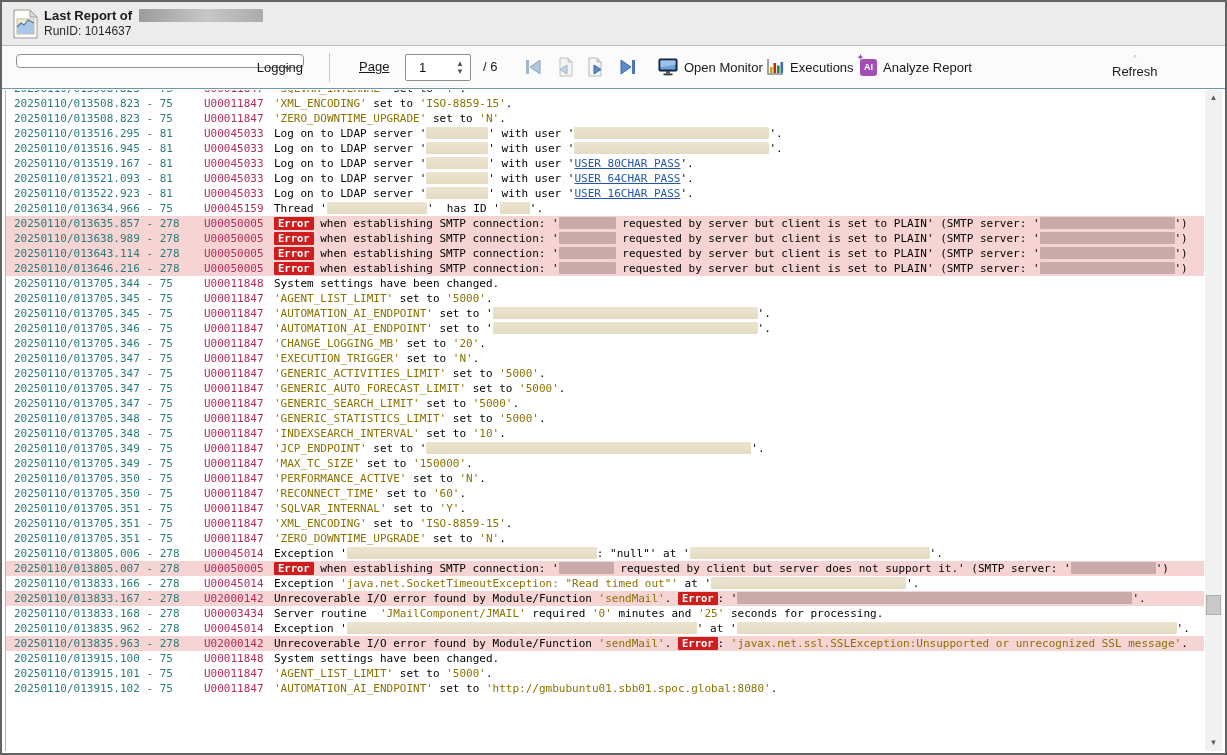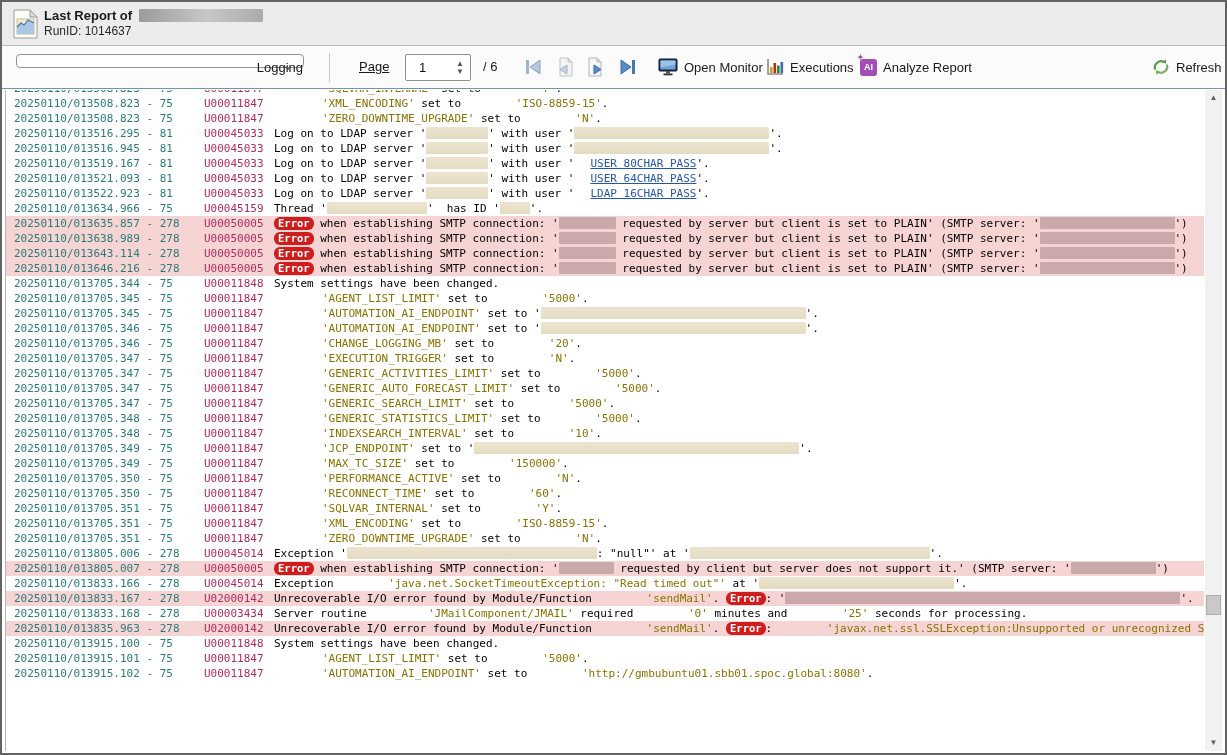--- a/index.html
+++ b/index.html
@@ -53,24 +53,24 @@
     position:absolute;left:3px;top:88px;right:3px;bottom:2px;
     background:#ffffff;border-left:1px solid #b5b5b5;overflow:hidden;
   }
   .log-rows{position:absolute;left:0;top:-9px;right:18px;}
   .row{height:15px;line-height:15px;white-space:pre;overflow:hidden;
     font-family:"DejaVu Sans Mono", monospace;font-size:11px;color:#000;padding-left:8px;}
   .row.pink{background:#f6d4d4;}
   .ts{display:inline-block;width:190px;color:#2a7b7b;}
   .mid{display:inline-block;width:70px;color:#b12c5e;}
   .t{color:#000;}
-  .key{color:#8a7200;margin-left:48px;}
-  .link{color:#2456a8;text-decoration:underline;cursor:pointer;margin-left:16px;}
+  .key{color:#8a7200;}
+  .link{color:#2456a8;text-decoration:underline;cursor:pointer;}
   .badge{display:inline-block;background:#cf1d1d;color:#fff;font-weight:bold;
-    font-size:10.5px;line-height:13px;height:13px;padding:0 4px;border-radius:6px;
+    font-size:10.5px;line-height:13px;height:13px;padding:0 4px;border-radius:1px;
     vertical-align:0px;}
   .redact{display:inline-block;height:12px;vertical-align:-2px;border-radius:1px;}
   .redact.beige{background:linear-gradient(180deg,#ece4d0,#e4dbc2);}
   .redact.mauve{background:#c9a9a9;}
   
   .scrollbar{position:absolute;top:0;right:0;width:17px;bottom:0;background:#f1f1f1;}
   .scroll-btn{position:absolute;left:0;width:17px;height:16px;text-align:center;
     font-size:8px;color:#5e5e5e;line-height:16px;cursor:default;}
   .scroll-btn.up{top:0;}
   .scroll-btn.down{bottom:0;}
@@ -158,41 +158,41 @@
         <rect x="14.5" y="4" width="2.6" height="11" fill="#3a6fb0"></rect>
       </svg>
       <span>Executions</span>
     </div>
 
     <div class="tb-btn" style="left:858px;">
       <span class="ai-badge"><span class="sparkle">✦</span><span>AI</span></span>
       <span>Analyze Report</span>
     </div>
 
-    <div class="tb-btn" style="left:1150px;">
+    <div class="tb-btn" style="left:1110px;flex-direction:column;">
       <svg width="18" height="18" viewBox="0 0 18 18">
         <path d="M3.2 11.5 A6.2 6.2 0 0 1 12.5 4.3" fill="none" stroke="#5a9e4b" stroke-width="2.2"></path>
         <path d="M13.8 1.2 L14.2 5.8 L9.9 4.3 Z" fill="#5a9e4b"></path>
         <path d="M14.8 6.5 A6.2 6.2 0 0 1 5.5 13.7" fill="none" stroke="#78b364" stroke-width="2.2"></path>
         <path d="M4.2 16.8 L3.8 12.2 L8.1 13.7 Z" fill="#78b364"></path>
       </svg>
       <span>Refresh</span>
     </div>
   </div>
 
   <div class="content">
     <div class="log-rows" id="log-rows">
         <div class="row"><span class="ts">20250110/013508.823 - 75</span><span class="mid">U00011847</span><span class="key">'SQLVAR_INTERNAL'</span><span class="t"> set to </span><span class="key">'Y'</span><span class="t">.</span></div>
         <div class="row"><span class="ts">20250110/013508.823 - 75</span><span class="mid">U00011847</span><span class="key">'XML_ENCODING'</span><span class="t"> set to </span><span class="key">'ISO-8859-15'</span><span class="t">.</span></div>
         <div class="row"><span class="ts">20250110/013508.823 - 75</span><span class="mid">U00011847</span><span class="key">'ZERO_DOWNTIME_UPGRADE'</span><span class="t"> set to </span><span class="key">'N'</span><span class="t">.</span></div>
         <div class="row"><span class="ts">20250110/013516.295 - 81</span><span class="mid">U00045033</span><span class="t">Log on to LDAP server '</span><span class="redact beige" style="width: 62px;"></span><span class="t">' with user '</span><span class="redact beige" style="width: 195px;"></span><span class="t">'.</span></div>
         <div class="row"><span class="ts">20250110/013516.945 - 81</span><span class="mid">U00045033</span><span class="t">Log on to LDAP server '</span><span class="redact beige" style="width: 62px;"></span><span class="t">' with user '</span><span class="redact beige" style="width: 195px;"></span><span class="t">'.</span></div>
         <div class="row"><span class="ts">20250110/013519.167 - 81</span><span class="mid">U00045033</span><span class="t">Log on to LDAP server '</span><span class="redact beige" style="width: 62px;"></span><span class="t">' with user '</span><span class="link">USER 80CHAR PASS</span><span class="t">'.</span></div>
         <div class="row"><span class="ts">20250110/013521.093 - 81</span><span class="mid">U00045033</span><span class="t">Log on to LDAP server '</span><span class="redact beige" style="width: 62px;"></span><span class="t">' with user '</span><span class="link">USER 64CHAR PASS</span><span class="t">'.</span></div>
-        <div class="row"><span class="ts">20250110/013522.923 - 81</span><span class="mid">U00045033</span><span class="t">Log on to LDAP server '</span><span class="redact beige" style="width: 62px;"></span><span class="t">' with user '</span><span class="link">LDAP 16CHAR PASS</span><span class="t">'.</span></div>
+        <div class="row"><span class="ts">20250110/013522.923 - 81</span><span class="mid">U00045033</span><span class="t">Log on to LDAP server '</span><span class="redact beige" style="width: 62px;"></span><span class="t">' with user '</span><span class="link">USER 16CHAR PASS</span><span class="t">'.</span></div>
         <div class="row"><span class="ts">20250110/013634.966 - 75</span><span class="mid">U00045159</span><span class="t">Thread '</span><span class="redact beige" style="width: 100px;"></span><span class="t">'  has ID '</span><span class="redact beige" style="width: 30px;"></span><span class="t">'.</span></div>
         <div class="row pink"><span class="ts">20250110/013635.857 - 278</span><span class="mid">U00050005</span><span class="badge">Error</span><span class="t"> when establishing SMTP connection: '</span><span class="redact mauve" style="width: 57px;"></span><span class="t"> requested by server but client is set to PLAIN' (SMTP server: '</span><span class="redact mauve" style="width: 135px;"></span><span class="t">')</span></div>
         <div class="row pink"><span class="ts">20250110/013638.989 - 278</span><span class="mid">U00050005</span><span class="badge">Error</span><span class="t"> when establishing SMTP connection: '</span><span class="redact mauve" style="width: 57px;"></span><span class="t"> requested by server but client is set to PLAIN' (SMTP server: '</span><span class="redact mauve" style="width: 135px;"></span><span class="t">')</span></div>
         <div class="row pink"><span class="ts">20250110/013643.114 - 278</span><span class="mid">U00050005</span><span class="badge">Error</span><span class="t"> when establishing SMTP connection: '</span><span class="redact mauve" style="width: 57px;"></span><span class="t"> requested by server but client is set to PLAIN' (SMTP server: '</span><span class="redact mauve" style="width: 135px;"></span><span class="t">')</span></div>
         <div class="row pink"><span class="ts">20250110/013646.216 - 278</span><span class="mid">U00050005</span><span class="badge">Error</span><span class="t"> when establishing SMTP connection: '</span><span class="redact mauve" style="width: 57px;"></span><span class="t"> requested by server but client is set to PLAIN' (SMTP server: '</span><span class="redact mauve" style="width: 135px;"></span><span class="t">')</span></div>
         <div class="row"><span class="ts">20250110/013705.344 - 75</span><span class="mid">U00011848</span><span class="t">System settings have been changed.</span></div>
         <div class="row"><span class="ts">20250110/013705.345 - 75</span><span class="mid">U00011847</span><span class="key">'AGENT_LIST_LIMIT'</span><span class="t"> set to </span><span class="key">'5000'</span><span class="t">.</span></div>
         <div class="row"><span class="ts">20250110/013705.345 - 75</span><span class="mid">U00011847</span><span class="key">'AUTOMATION_AI_ENDPOINT'</span><span class="t"> set to '</span><span class="redact beige" style="width: 265px;"></span><span class="t">'.</span></div>
         <div class="row"><span class="ts">20250110/013705.346 - 75</span><span class="mid">U00011847</span><span class="key">'AUTOMATION_AI_ENDPOINT'</span><span class="t"> set to '</span><span class="redact beige" style="width: 265px;"></span><span class="t">'.</span></div>
         <div class="row"><span class="ts">20250110/013705.346 - 75</span><span class="mid">U00011847</span><span class="key">'CHANGE_LOGGING_MB'</span><span class="t"> set to </span><span class="key">'20'</span><span class="t">.</span></div>
@@ -207,20 +207,21 @@
         <div class="row"><span class="ts">20250110/013705.350 - 75</span><span class="mid">U00011847</span><span class="key">'PERFORMANCE_ACTIVE'</span><span class="t"> set to </span><span class="key">'N'</span><span class="t">.</span></div>
         <div class="row"><span class="ts">20250110/013705.350 - 75</span><span class="mid">U00011847</span><span class="key">'RECONNECT_TIME'</span><span class="t"> set to </span><span class="key">'60'</span><span class="t">.</span></div>
         <div class="row"><span class="ts">20250110/013705.351 - 75</span><span class="mid">U00011847</span><span class="key">'SQLVAR_INTERNAL'</span><span class="t"> set to </span><span class="key">'Y'</span><span class="t">.</span></div>
         <div class="row"><span class="ts">20250110/013705.351 - 75</span><span class="mid">U00011847</span><span class="key">'XML_ENCODING'</span><span class="t"> set to </span><span class="key">'ISO-8859-15'</span><span class="t">.</span></div>
         <div class="row"><span class="ts">20250110/013705.351 - 75</span><span class="mid">U00011847</span><span class="key">'ZERO_DOWNTIME_UPGRADE'</span><span class="t"> set to </span><span class="key">'N'</span><span class="t">.</span></div>
         <div class="row"><span class="ts">20250110/013805.006 - 278</span><span class="mid">U00045014</span><span class="t">Exception '</span><span class="redact beige" style="width: 250px;"></span><span class="t">: "null"' at '</span><span class="redact beige" style="width: 240px;"></span><span class="t">'.</span></div>
         <div class="row pink"><span class="ts">20250110/013805.007 - 278</span><span class="mid">U00050005</span><span class="badge">Error</span><span class="t"> when establishing SMTP connection: '</span><span class="redact mauve" style="width: 55px;"></span><span class="t"> requested by client but server does not support it.' (SMTP server: '</span><span class="redact mauve" style="width: 85px;"></span><span class="t">')</span></div>
         <div class="row"><span class="ts">20250110/013833.166 - 278</span><span class="mid">U00045014</span><span class="t">Exception </span><span class="key">'java.net.SocketTimeoutException: "Read timed out"'</span><span class="t"> at '</span><span class="redact beige" style="width: 195px;"></span><span class="t">'.</span></div>
         <div class="row pink"><span class="ts">20250110/013833.167 - 278</span><span class="mid">U02000142</span><span class="t">Unrecoverable I/O error found by Module/Function </span><span class="key">'sendMail'</span><span class="t">. </span><span class="badge">Error</span><span class="t">: '</span><span class="redact mauve" style="width: 395px;"></span><span class="t">'.</span></div>
         <div class="row"><span class="ts">20250110/013833.168 - 278</span><span class="mid">U00003434</span><span class="t">Server routine  </span><span class="key">'JMailComponent/JMAIL'</span><span class="t"> required </span><span class="key">'0'</span><span class="t"> minutes and </span><span class="key">'25'</span><span class="t"> seconds for processing.</span></div>
+        <div class="row"><span class="ts">20250110/013835.962 - 278</span><span class="mid">U00045014</span><span class="t">Exception '</span><span class="redact beige" style="width: 350px;"></span><span class="t">' at '</span><span class="redact beige" style="width: 440px;"></span><span class="t">'.</span></div>
         <div class="row pink"><span class="ts">20250110/013835.963 - 278</span><span class="mid">U02000142</span><span class="t">Unrecoverable I/O error found by Module/Function </span><span class="key">'sendMail'</span><span class="t">. </span><span class="badge">Error</span><span class="t">: </span><span class="key">'javax.net.ssl.SSLException:Unsupported or unrecognized SSL message'</span><span class="t">.</span></div>
         <div class="row"><span class="ts">20250110/013915.100 - 75</span><span class="mid">U00011848</span><span class="t">System settings have been changed.</span></div>
         <div class="row"><span class="ts">20250110/013915.101 - 75</span><span class="mid">U00011847</span><span class="key">'AGENT_LIST_LIMIT'</span><span class="t"> set to </span><span class="key">'5000'</span><span class="t">.</span></div>
         <div class="row"><span class="ts">20250110/013915.102 - 75</span><span class="mid">U00011847</span><span class="key">'AUTOMATION_AI_ENDPOINT'</span><span class="t"> set to </span><span class="key">'http://gmbubuntu01.sbb01.spoc.global:8080'</span><span class="t">.</span></div>
       </div>
 
     <div class="scrollbar">
       <div class="scroll-btn up">▲</div>
       <div class="scroll-thumb"></div>
       <div class="scroll-btn down">▼</div>

